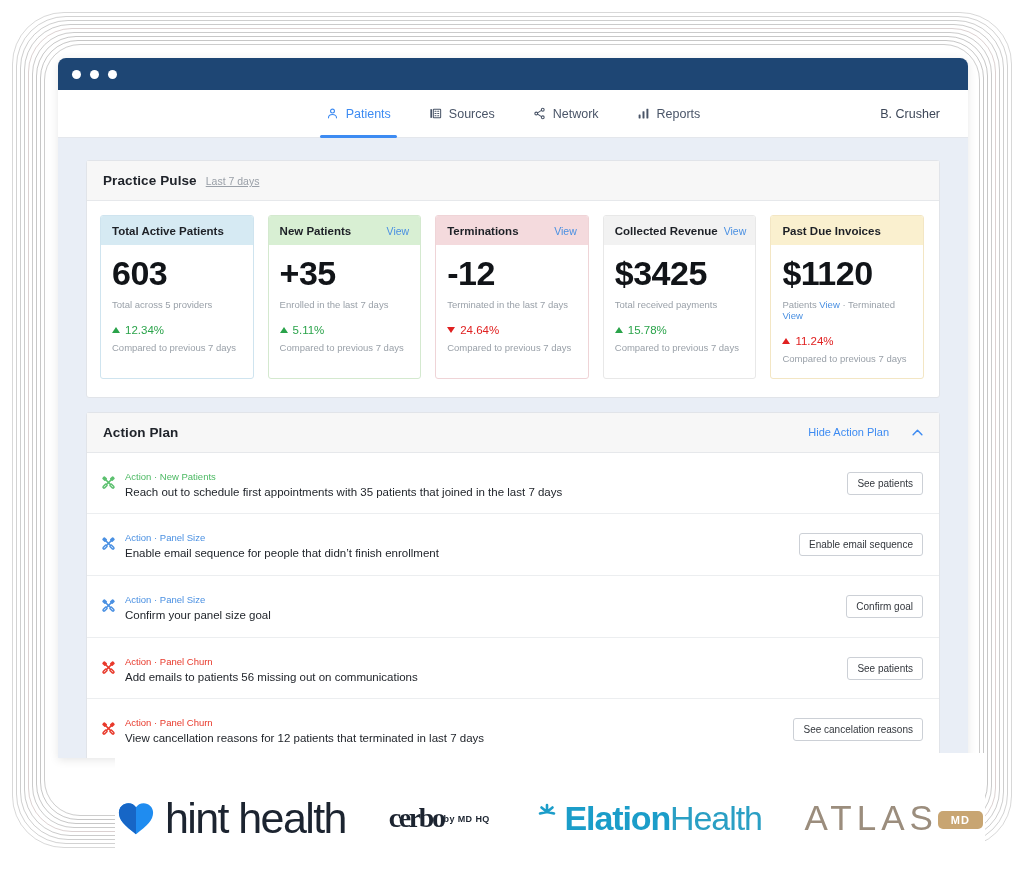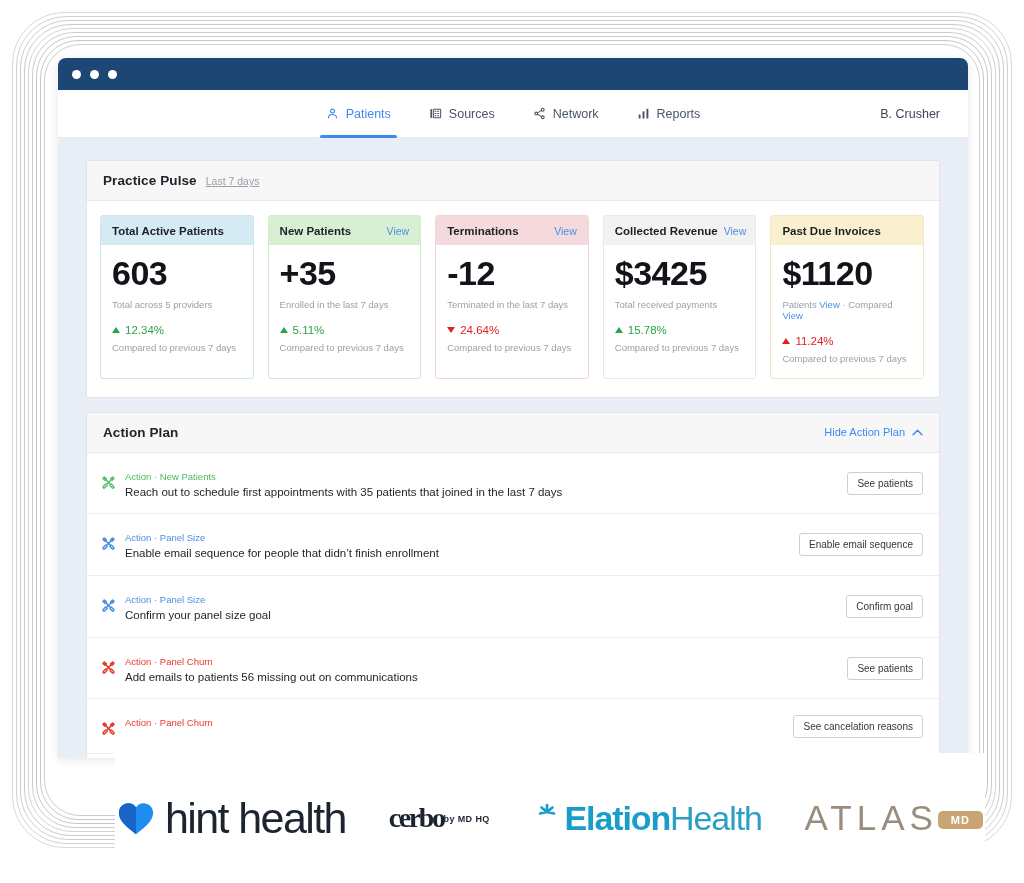--- a/index.html
+++ b/index.html
@@ -85,21 +85,21 @@
     background:#f7f7f7;
     border-bottom:1px solid #e6e8eb;
     padding:12px 16px;
     display:flex; align-items:baseline;
   }
   .panel-title { font-size:13.5px; font-weight:bold; color:#20242b; letter-spacing:.1px;}
   .panel-sub { font-size:10.5px; color:#9aa0a8; margin-left:9px;text-decoration:underline; }
   .panel-head.plain { background:#f7f7f7; justify-content:space-between; align-items:center;}
   .hide-link {
     font-size:11px; color:#3d8bf2; cursor:pointer;
-    display:flex; align-items:center; gap:7px;
+    display:flex; align-items:center; gap:23px;
   }
   .chev { display:block; }
 
   
   .kpis {
     display:flex; gap:14px; padding:14px 15px 18px 13px;
   }
   .kpi {
     flex:1; border-radius:3px; overflow:hidden;
     background:#ffffff;
@@ -318,21 +318,21 @@
               </div>
               <div class="kpi-cmp">Compared to previous 7 days</div>
             </div>
           </div>
           <div class="kpi" style="border: 1px solid rgb(243, 230, 196);">
             <div class="kpi-head" style="background:#faf0cf">
               <span class="kpi-name">Past Due Invoices</span>
             </div>
             <div class="kpi-body">
               <div class="kpi-value">$1120</div>
-              <div class="kpi-desc"><span>Patients </span><a>View</a><span> · </span><span>Compared </span><a>View</a></div>
+              <div class="kpi-desc"><span>Patients </span><a>View</a><span> · </span><span>Terminated </span><a>View</a></div>
               <div class="kpi-delta" style="color:#e02020">
                 <span class="tri up"></span>
                 <span>11.24%</span>
               </div>
               <div class="kpi-cmp">Compared to previous 7 days</div>
             </div>
           </div>
         </div>
     </div>
 
@@ -389,21 +389,21 @@
             <span class="ap-text"><span class="ap-kicker red">Action · Panel Churn</span><div class="ap-body"><span>Add emails to patients 56 missing out on communications</span></div></span>
             <button class="ap-btn">See patients</button>
           </div>
           <div class="ap-row">
             <span class="ap-icon"><svg width="15" height="15" viewBox="0 0 24 24" fill="none" stroke="#e8392b" stroke-width="2.4" stroke-linecap="round" stroke-linejoin="round">
                 <path d="M4 4l11 11M5.5 3.2 3.2 5.5l3 3 2.3-2.3z"></path>
                 <path d="M20 4 9 15M18.5 3.2l2.3 2.3-3 3-2.3-2.3z"></path>
                 <path d="M16.5 14.5 20.5 18.5a1.6 1.6 0 0 1-2.2 2.2l-4-4"></path>
                 <path d="M7.5 14.5 3.5 18.5a1.6 1.6 0 0 0 2.2 2.2l4-4"></path>
               </svg></span>
-            <span class="ap-text"><span class="ap-kicker red">Action · Panel Churn</span></span>
+            <span class="ap-text"><span class="ap-kicker red">Action · Panel Churn</span><div class="ap-body"><span>View cancellation reasons for 12 patients that terminated in last 7 days</span></div></span>
             <button class="ap-btn">See cancelation reasons</button>
           </div>
           <div class="ap-row"></div>
         </div>
     </div>
 
   </div>
 </div>
 
 <div class="logobar">

